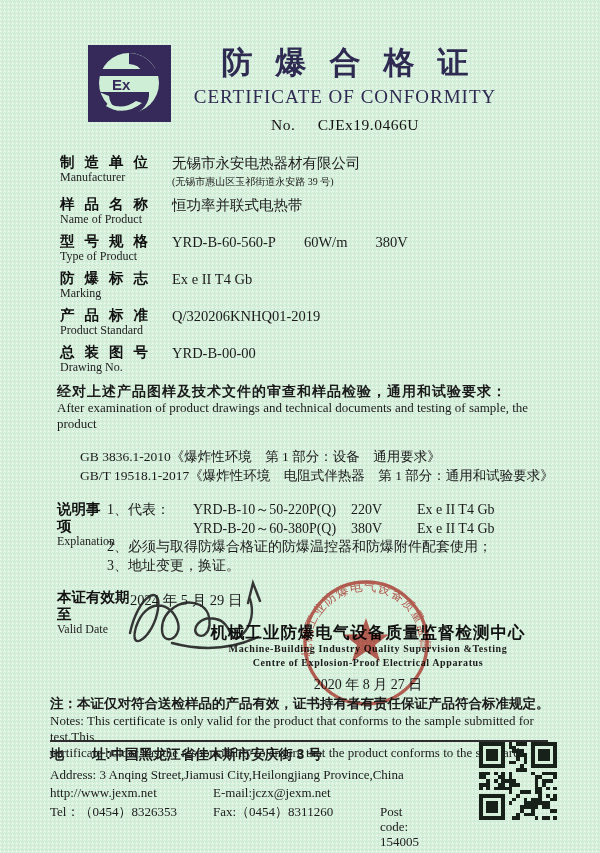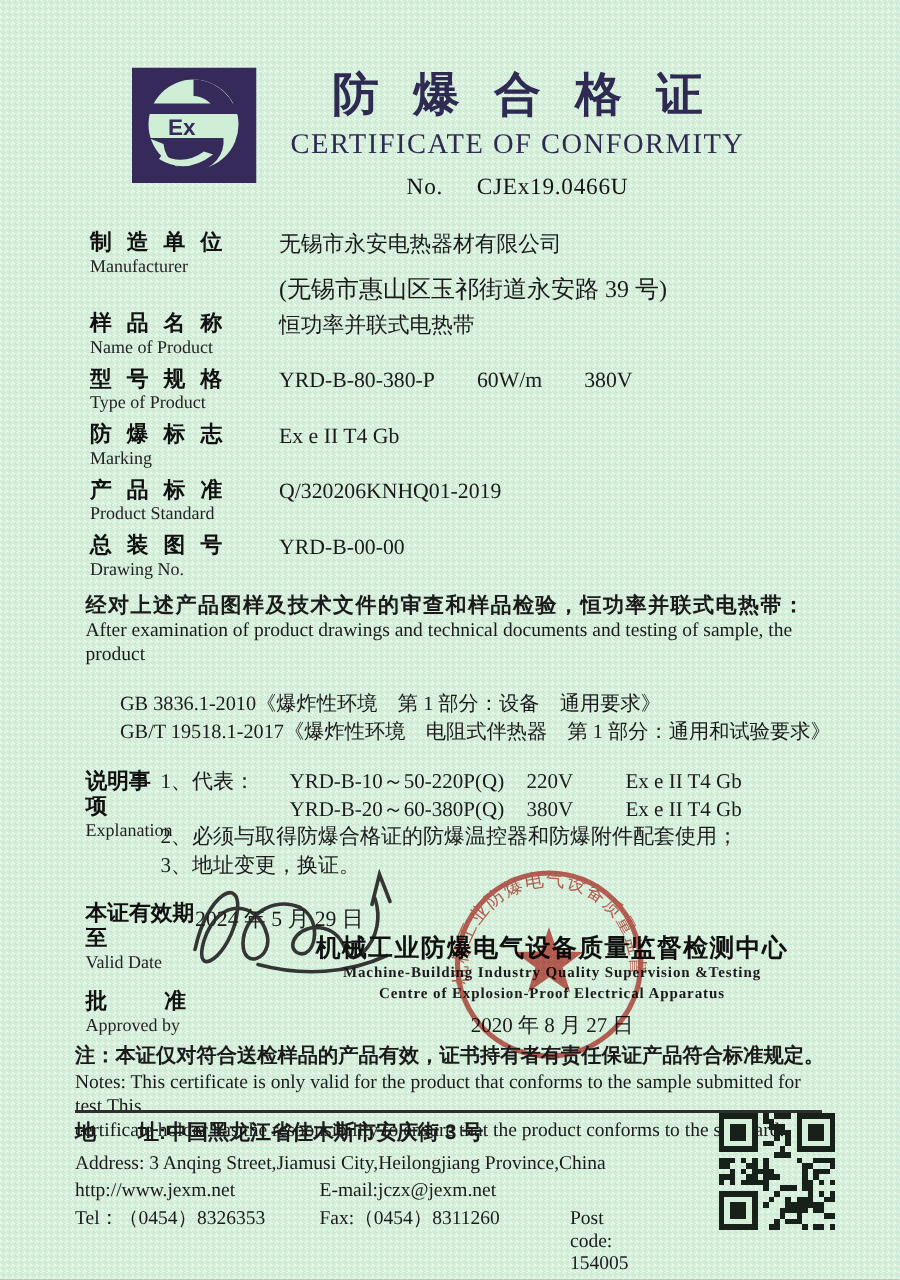--- a/index.html
+++ b/index.html
@@ -16,26 +16,26 @@
   .logo{position:absolute;left:88px;top:45px;width:83px;height:77px;}
   .titles{padding-top:46px;margin-left:90px;text-align:center;}
   .title-cn{font-family:"Liberation Sans", sans-serif;font-weight:bold;font-size:31px;
     letter-spacing:23px;margin-right:-23px;color:#2e2a52;line-height:34px;}
   .title-en{font-size:19px;letter-spacing:1px;color:#2e2a52;margin-top:6px;line-height:21px;}
   .cert-no{font-size:15.5px;color:#141414;margin-top:9px;line-height:18px;letter-spacing:.5px;}
   .cert-no .num{margin-left:18px;}
   
   .fields{margin:20px 30px 0 60px;}
   .frow{display:flex;margin-bottom:7px;min-height:29px;}
-  .flabel{width:126px;flex:none;}
+  .flabel{width:112px;flex:none;}
   .lab-cn{font-family:"Liberation Sans", sans-serif;font-weight:bold;font-size:14.5px;
     letter-spacing:3px;line-height:17px;color:#111;}
   .lab-en{font-size:12px;line-height:13px;color:#222;}
   .fvalue{font-size:14.5px;line-height:17px;padding-top:1px;}
-  .fvalue .sub{font-size:16px;line-height:15px;margin-top:14px;}
+  .fvalue .sub{font-size:10px;line-height:15px;margin-top:2px;}
   .gap{display:inline-block;width:28px;}
   
   .statement{margin:8px 30px 0 57px;}
   .st-cn{font-family:"Liberation Sans", sans-serif;font-weight:bold;font-size:14px;
     letter-spacing:1px;line-height:18px;}
   .st-en{font-size:13px;line-height:15.5px;}
   .standards{margin:16px 0 0 23px;}
   .standards div{font-size:13.5px;line-height:19px;}
   
   .explan{display:flex;margin:16px 30px 0 57px;}
@@ -118,21 +118,21 @@
       </div>
       <div class="fvalue">恒功率并联式电热带</div>
     </div>
 
     <div class="frow">
       <div class="flabel">
         <div class="lab-cn">型 号 规 格</div>
         <div class="lab-en">Type of Product</div>
       </div>
       <div class="fvalue">
-        <span>YRD-B-80-380-P</span><span class="gap"></span><span>60W/m</span><span class="gap"></span><span>380V</span>
+        <span>YRD-B-60-560-P</span><span class="gap"></span><span>60W/m</span><span class="gap"></span><span>380V</span>
       </div>
     </div>
 
     <div class="frow">
       <div class="flabel">
         <div class="lab-cn">防 爆 标 志</div>
         <div class="lab-en">Marking</div>
       </div>
       <div class="fvalue">Ex e II T4 Gb</div>
     </div>
@@ -149,21 +149,21 @@
       <div class="flabel">
         <div class="lab-cn">总 装 图 号</div>
         <div class="lab-en">Drawing No.</div>
       </div>
       <div class="fvalue">YRD-B-00-00</div>
     </div>
 
   </div>
 
   <div class="statement">
-    <div class="st-cn">经对上述产品图样及技术文件的审查和样品检验，恒功率并联式电热带：</div>
+    <div class="st-cn">经对上述产品图样及技术文件的审查和样品检验，通用和试验要求：</div>
     <div class="st-en">After examination of product drawings and technical documents and testing of sample, the product</div>
     <div class="standards">
       <div>GB 3836.1-2010《爆炸性环境　第 1 部分：设备　通用要求》</div>
       <div>GB/T 19518.1-2017《爆炸性环境　电阻式伴热器　第 1 部分：通用和试验要求》</div>
     </div>
   </div>
 
   <div class="explan">
     <div class="flabel">
       <div class="lab-cn">说明事项</div>
@@ -182,24 +182,20 @@
   </div>
 
   <div class="valid">
     <div class="flabel">
       <div class="lab-cn">本证有效期至</div>
       <div class="lab-en">Valid Date</div>
     </div>
     <div class="vvalue">2024 年 5 月 29 日</div>
   </div>
 
-  <div class="approve">
-    <div class="lab-cn">批　　准</div>
-    <div class="lab-en">Approved by</div>
-  </div>
 
   <svg class="signature" viewBox="0 0 190 90">
     <g fill="none" stroke="#262626" stroke-width="2.4" stroke-linecap="round" opacity="0.92">
       <path d="M18 58 C26 20 50 8 46 34 C42 62 16 80 24 52 C34 22 60 26 66 48 C70 64 50 72 50 54 C50 36 70 22 88 30"></path>
       <path d="M88 30 C104 38 98 66 86 60 C78 55 88 40 104 44 C122 48 116 72 130 60 C140 50 142 36 138 24"></path>
       <path d="M136 28 L141 8 L148 26"></path>
       <path d="M60 68 C90 76 120 74 146 62"></path>
     </g>
   </svg>
 

